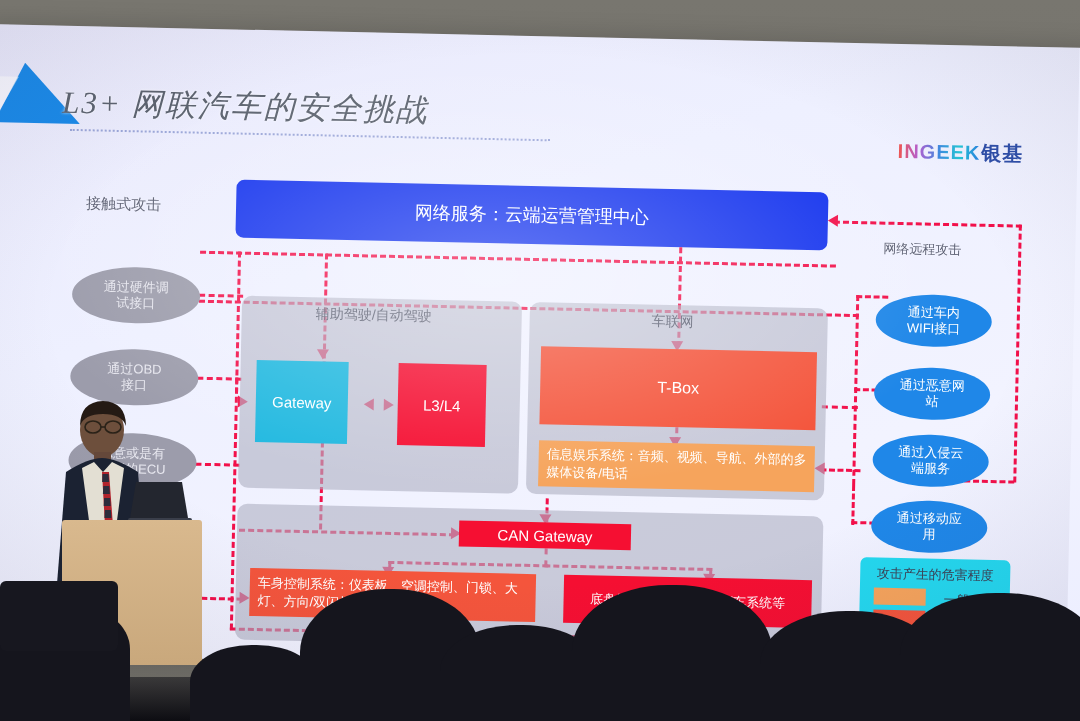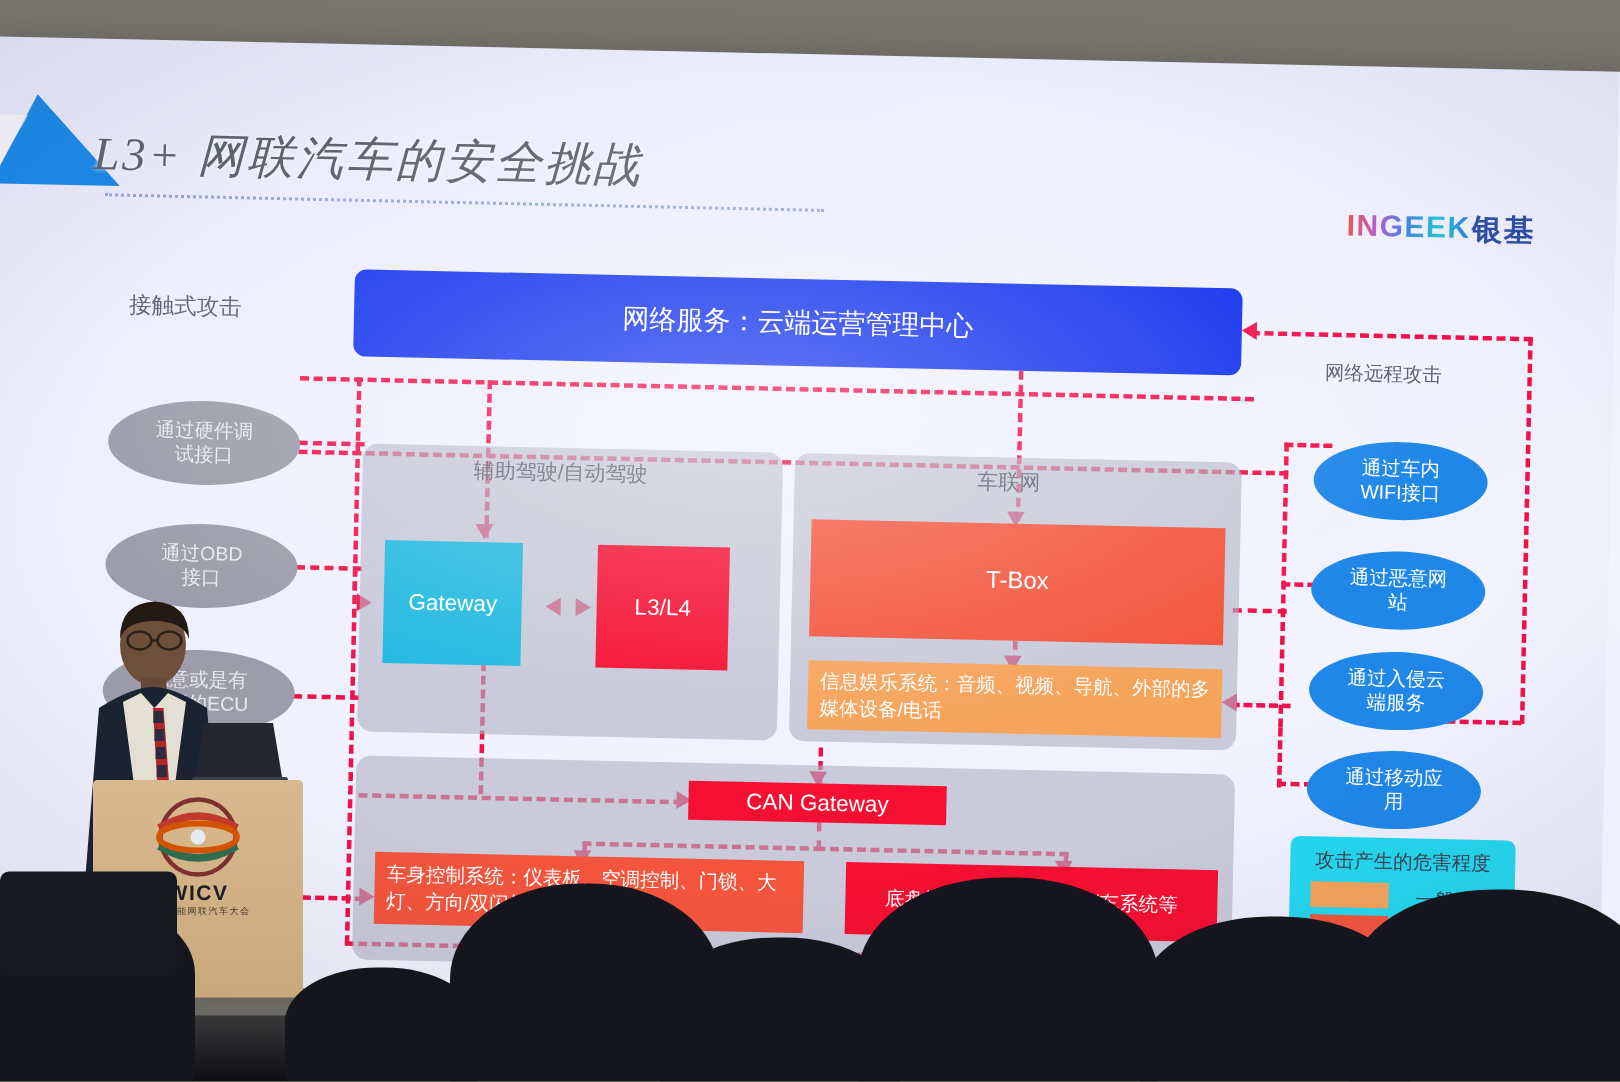--- a/index.html
+++ b/index.html
@@ -211,31 +211,20 @@
     <ellipse cx="77" cy="31" rx="8" ry="6" fill="none" stroke="#2a2218" stroke-width="1.6"></ellipse>
     <line x1="65" y1="31" x2="69" y2="31" stroke="#2a2218" stroke-width="1.6"></line>
   </svg>
 
   <svg style="position:absolute; left:128px; top:482px; width:64px; height:44px; z-index:41;" viewBox="0 0 64 44">
     <path d="M8 0 l46 0 l6 36 l-58 0z" fill="#23262f"></path>
     <rect x="0" y="36" width="64" height="6" rx="2" fill="#3a3e4a"></rect>
   </svg>
 
   <div class="podium" style="left:62px; top:520px; width:140px; height:145px;"></div>
-  <div class="wicv" style="left:86px; top:530px; width:92px;">
-    <svg viewBox="0 0 92 58" width="92" height="58">
-      <circle cx="46" cy="28" r="25" fill="none" stroke="#7e2f2f" stroke-width="3"></circle>
-      <path d="M20 22 q26 -16 52 0" fill="none" stroke="#c0392b" stroke-width="5"></path>
-      <path d="M20 34 q26 16 52 0" fill="none" stroke="#2e6b4f" stroke-width="5"></path>
-      <ellipse cx="46" cy="28" rx="26" ry="9" fill="none" stroke="#d35400" stroke-width="4"></ellipse>
-      <circle cx="46" cy="28" r="5" fill="#e8eaf2"></circle>
-    </svg>
-    <div style="font-size:14px; font-weight:bold; color:#1d1d22; letter-spacing:1px; margin-top:-6px;">WICV</div>
-    <div style="font-size:6px; color:#4a3a2c; letter-spacing:1px;">世界智能网联汽车大会</div>
-  </div>
 
   <div class="floor"></div>
   <div class="aud" style="left:-20px; width:150px; height:116px; border-radius:38% 38% 0 0;"></div>
   <div class="aud" style="left:190px; width:128px; height:76px;"></div>
   <div class="aud" style="left:300px; width:180px; height:132px;"></div>
   <div class="aud" style="left:440px; width:160px; height:96px;"></div>
   <div class="aud" style="left:572px; width:200px; height:136px;"></div>
   <div class="aud" style="left:760px; width:180px; height:110px;"></div>
   <div class="aud" style="left:900px; width:200px; height:128px;"></div>
   <div style="position:absolute; left:0; bottom:70px; width:118px; height:70px; background:#17171f; border-radius:6px; z-index:51;"></div>

